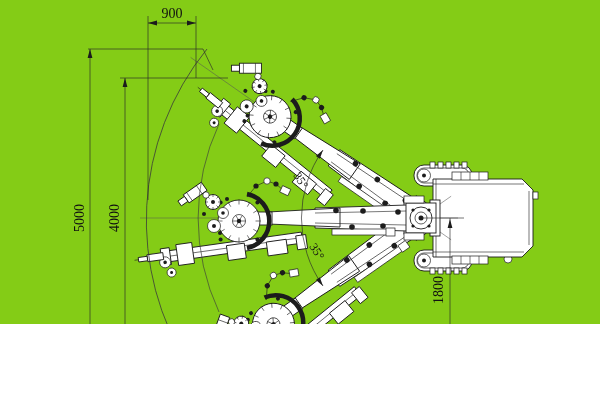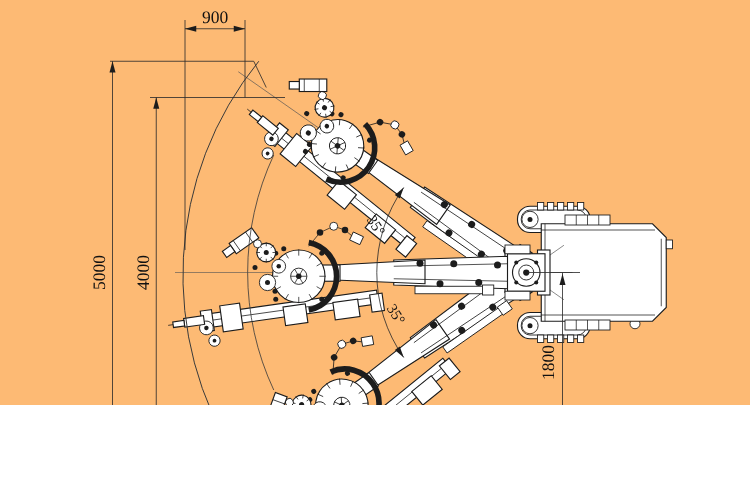--- a/index.html
+++ b/index.html
@@ -1,16 +1,16 @@
 <!DOCTYPE html>
 <html><head>
 <meta charset="utf-8">
 <style>
   html,body{margin:0;padding:0;background:#ffffff;}
-  .frame{width:600px;height:324px;position:relative;background:#fdba74;overflow:hidden;}
+  .frame{width:600px;height:324px;position:relative;background:#84cc16;overflow:hidden;}
   svg{display:block;}
   .lnt {stroke:#1c1c1c;fill:none;stroke-width:0.6;}
   .wh  {stroke:#1c1c1c;fill:#ffffff;stroke-width:0.9;}
   .whT {stroke:#1c1c1c;fill:#ffffff;stroke-width:0.7;}
   .blk {fill:#1c1c1c;stroke:none;}
   .dim {stroke:#2a2a2a;fill:none;stroke-width:0.65;}
   .arc {stroke:#3a3a3a;fill:none;stroke-width:0.8;}
   .cl  {stroke:#555;fill:none;stroke-width:0.5;}
   .band{stroke:#1c1c1c;fill:none;stroke-width:4.5;}
   text{font-family:"Liberation Serif", serif; fill:#111; }

